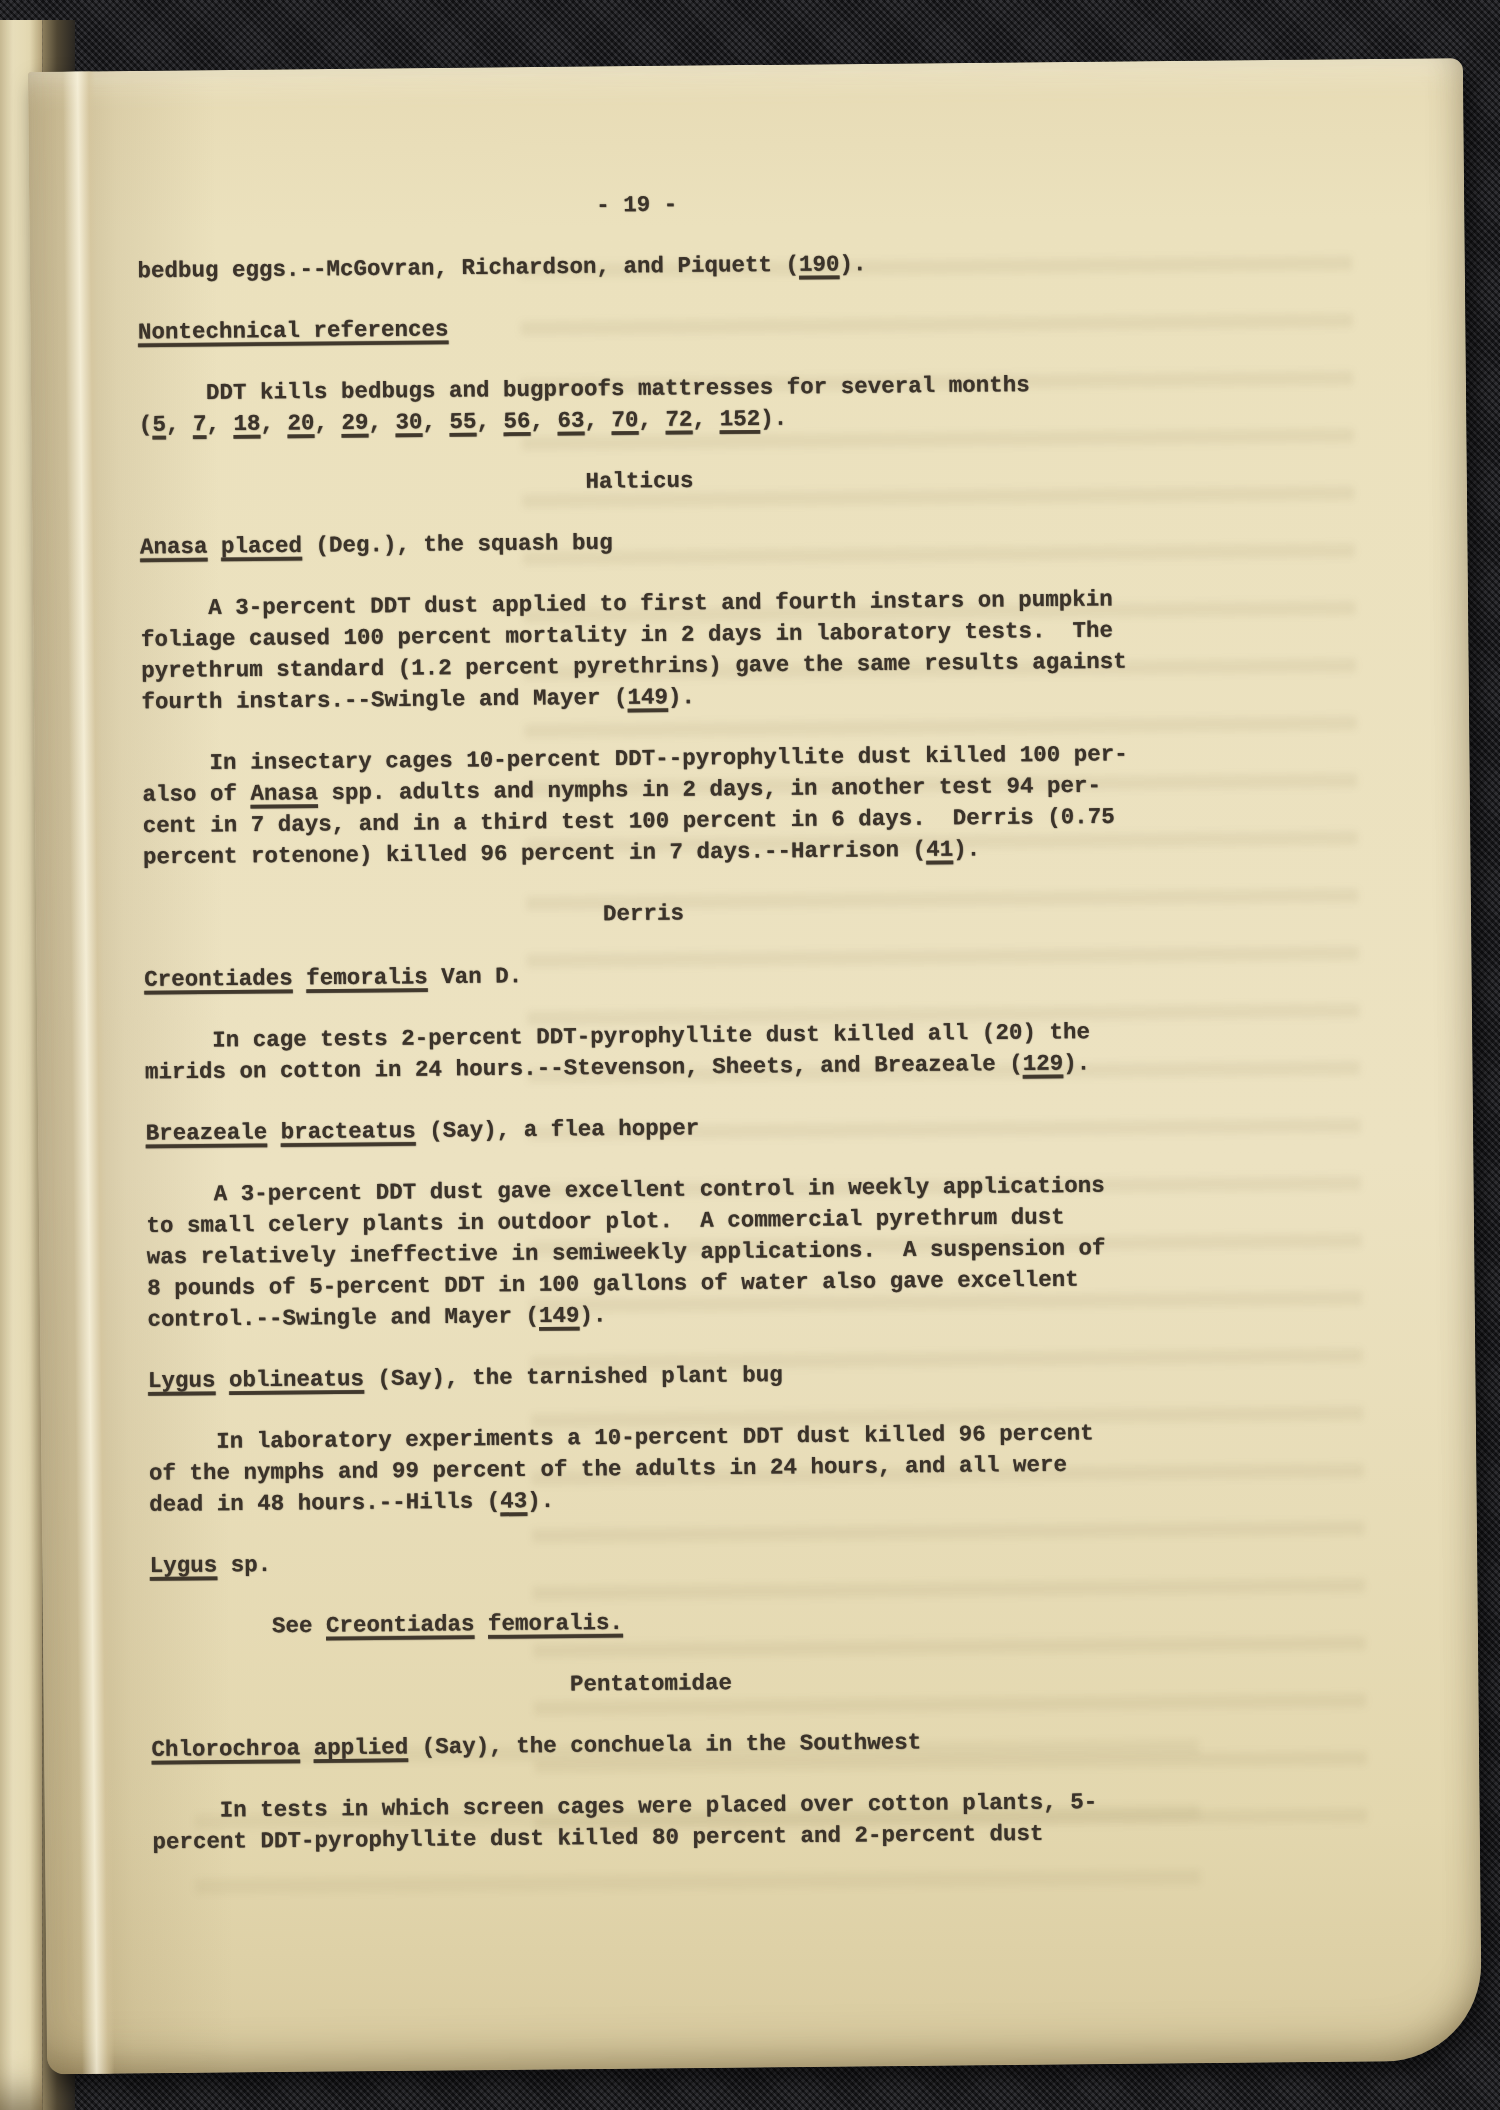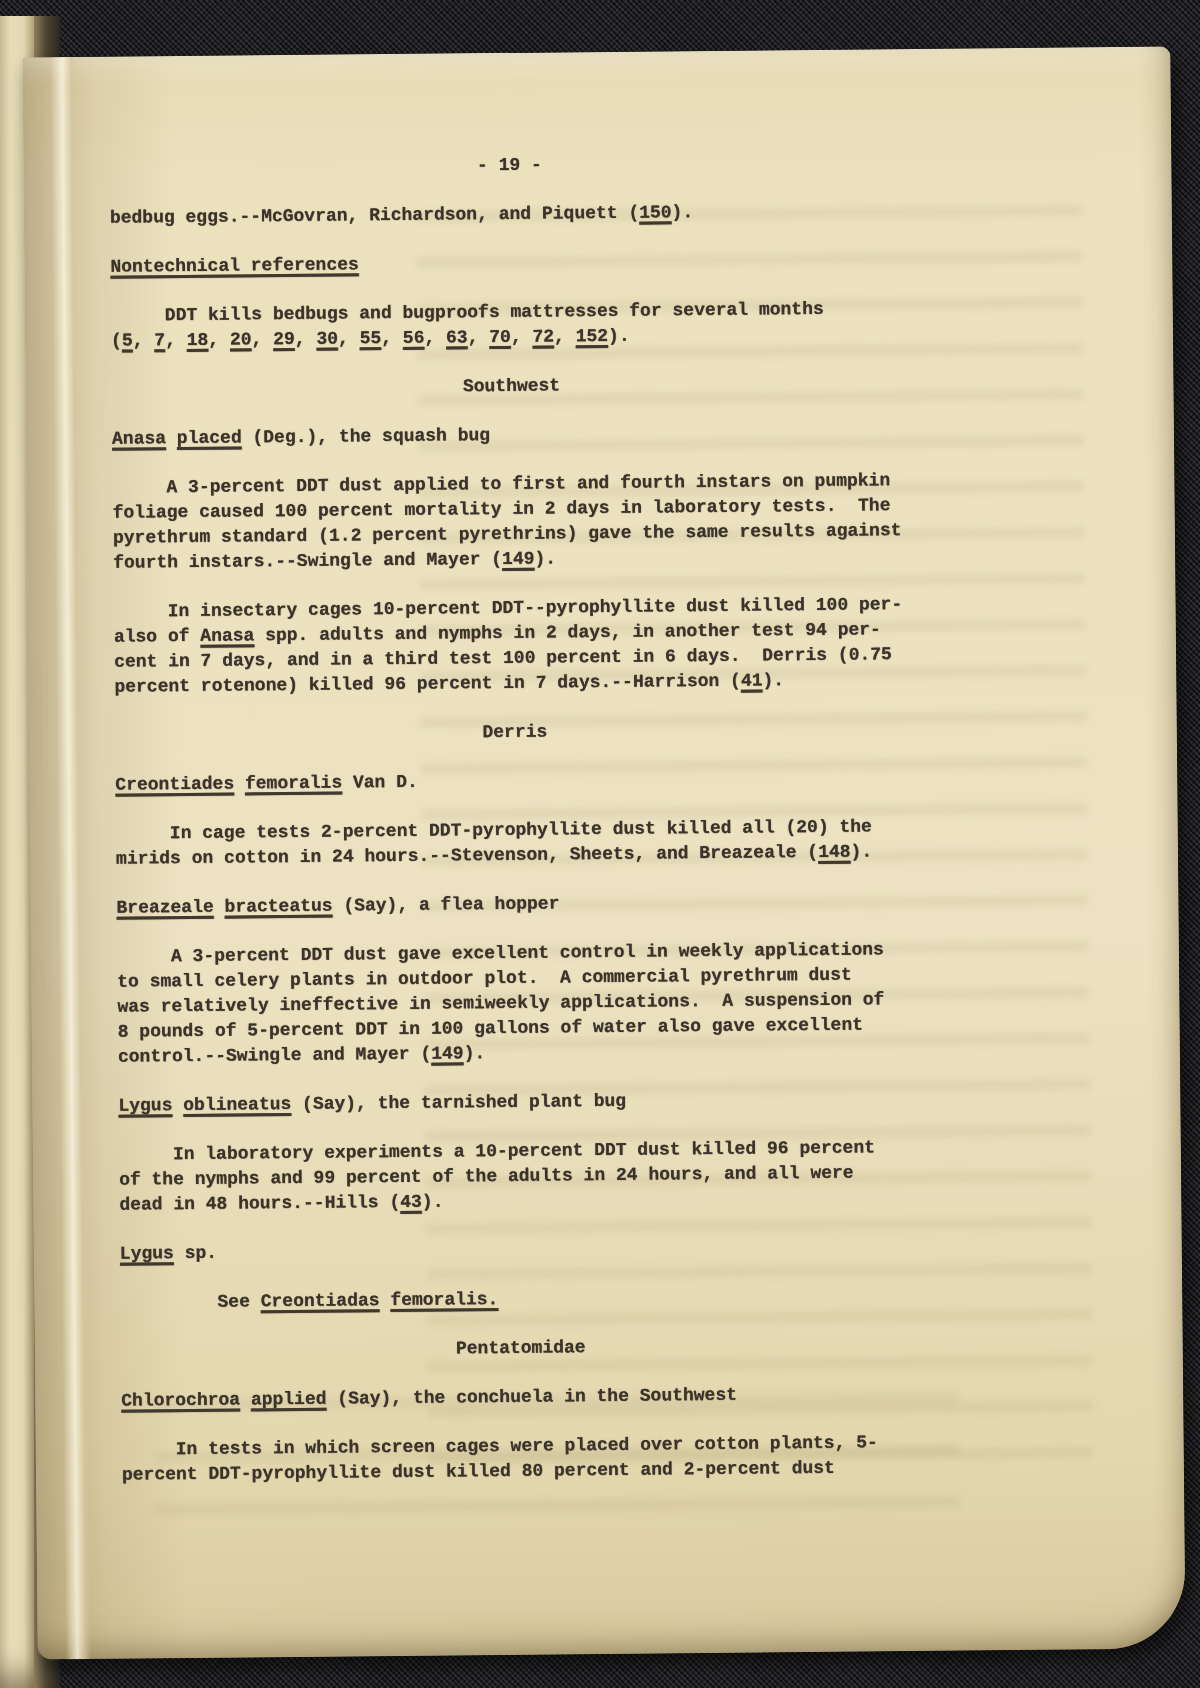--- a/index.html
+++ b/index.html
@@ -81,31 +81,31 @@
 <div class="page-edge-outer"></div>
 <div class="page-edge-gap"></div>
 
 <div class="paper">
   <div class="bleed"></div>
   <div class="bleed2"></div>
   <div class="text-area">
     <div class="line center page-number">- 19 -</div>
     <div>
         <div class="block">
-          <div class="line"><span>bedbug eggs.--McGovran, Richardson, and Piquett (</span><span class="u">150</span><span>).</span></div>
+          <div class="line"><span>bedbug eggs.--McGovran, Richardson, and Piquett (</span><span class="u">190</span><span>).</span></div>
         </div>
         <div class="block">
           <div class="line"><span class="u">Nontechnical references</span></div>
         </div>
         <div class="block">
           <div class="line" style="padding-left: 5ch;"><span>DDT kills bedbugs and bugproofs mattresses for several months</span></div>
           <div class="line"><span>(</span><span class="u">5</span><span>, </span><span class="u">7</span><span>, </span><span class="u">18</span><span>, </span><span class="u">20</span><span>, </span><span class="u">29</span><span>, </span><span class="u">30</span><span>, </span><span class="u">55</span><span>, </span><span class="u">56</span><span>, </span><span class="u">63</span><span>, </span><span class="u">70</span><span>, </span><span class="u">72</span><span>, </span><span class="u">152</span><span>).</span></div>
         </div>
         <div class="block">
-          <div class="line center"><span>Southwest</span></div>
+          <div class="line center"><span>Halticus</span></div>
         </div>
         <div class="block">
           <div class="line"><span class="u">Anasa</span><span> </span><span class="u">placed</span><span> (Deg.), the squash bug</span></div>
         </div>
         <div class="block">
           <div class="line" style="padding-left: 5ch;"><span>A 3-percent DDT dust applied to first and fourth instars on pumpkin</span></div>
           <div class="line"><span>foliage caused 100 percent mortality in 2 days in laboratory tests.  The</span></div>
           <div class="line"><span>pyrethrum standard (1.2 percent pyrethrins) gave the same results against</span></div>
           <div class="line"><span>fourth instars.--Swingle and Mayer (</span><span class="u">149</span><span>).</span></div>
         </div>
@@ -116,21 +116,21 @@
           <div class="line"><span>percent rotenone) killed 96 percent in 7 days.--Harrison (</span><span class="u">41</span><span>).</span></div>
         </div>
         <div class="block">
           <div class="line center"><span>Derris</span></div>
         </div>
         <div class="block">
           <div class="line"><span class="u">Creontiades</span><span> </span><span class="u">femoralis</span><span> Van D.</span></div>
         </div>
         <div class="block">
           <div class="line" style="padding-left: 5ch;"><span>In cage tests 2-percent DDT-pyrophyllite dust killed all (20) the</span></div>
-          <div class="line"><span>mirids on cotton in 24 hours.--Stevenson, Sheets, and Breazeale (</span><span class="u">148</span><span>).</span></div>
+          <div class="line"><span>mirids on cotton in 24 hours.--Stevenson, Sheets, and Breazeale (</span><span class="u">129</span><span>).</span></div>
         </div>
         <div class="block">
           <div class="line"><span class="u">Breazeale</span><span> </span><span class="u">bracteatus</span><span> (Say), a flea hopper</span></div>
         </div>
         <div class="block">
           <div class="line" style="padding-left: 5ch;"><span>A 3-percent DDT dust gave excellent control in weekly applications</span></div>
           <div class="line"><span>to small celery plants in outdoor plot.  A commercial pyrethrum dust</span></div>
           <div class="line"><span>was relatively ineffective in semiweekly applications.  A suspension of</span></div>
           <div class="line"><span>8 pounds of 5-percent DDT in 100 gallons of water also gave excellent</span></div>
           <div class="line"><span>control.--Swingle and Mayer (</span><span class="u">149</span><span>).</span></div>

